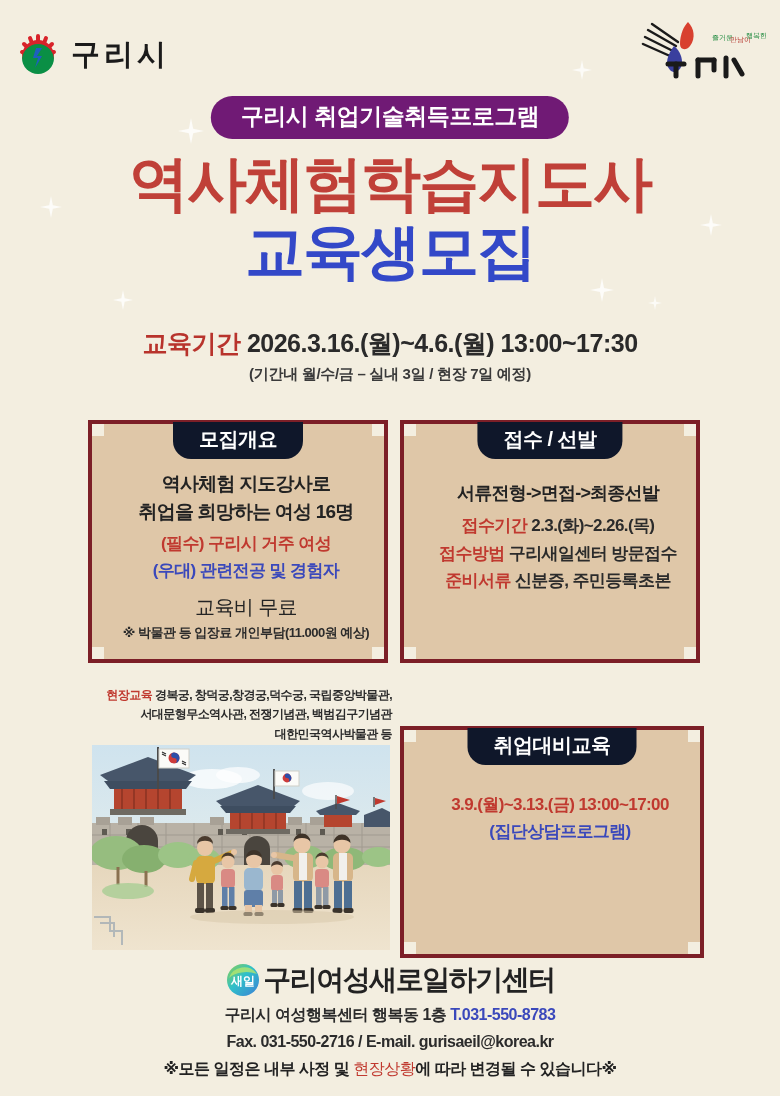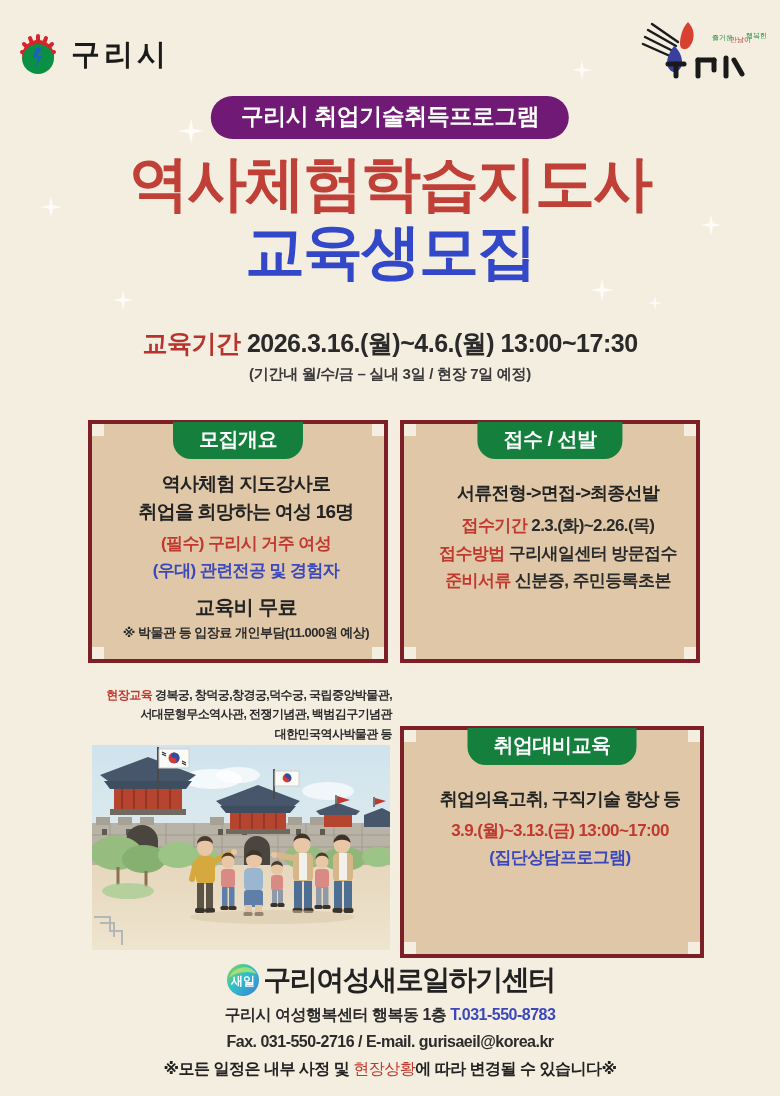--- a/index.html
+++ b/index.html
@@ -157,21 +157,21 @@
   .panel::before { top: -4px; left: -4px; border-right: none; border-bottom: none; }
   .panel::after  { top: -4px; right: -4px; border-left: none; border-bottom: none; }
   .panel > .corner-b { bottom: -4px; left: -4px; border-right: none; border-top: none; }
   .panel > .corner-c { bottom: -4px; right: -4px; border-left: none; border-top: none; }
 
   .panel-header {
     position: absolute;
     top: -2px;
     left: 50%;
     transform: translateX(-50%);
-    background: #15803d;
+    background: #0f172a;
     color: #ffffff;
     border-radius: 0 0 18px 18px;
     padding: 7px 26px 9px 26px;
     font-size: 20px;
     font-weight: 700;
     letter-spacing: -0.5px;
     white-space: nowrap;
     line-height: 1.05;
     z-index: 3;
   }
@@ -209,21 +209,21 @@
     font-size: 17px;
     color: #3a48bb;
     line-height: 1.58;
     font-weight: 600;
     letter-spacing: -0.6px;
     white-space: nowrap;
   }
   .row-dark {
     font-size: 20px;
     color: #232323;
-    font-weight: 700;
+    font-weight: 400;
     line-height: 1.6;
     letter-spacing: -0.6px;
     white-space: nowrap;
   }
   .row-note {
     font-size: 13px;
     color: #2b2b2b;
     font-weight: 600;
     letter-spacing: -0.5px;
     line-height: 1.5;
@@ -660,21 +660,20 @@
       </g>
     </svg>
   </div>
 
   <div class="panel" id="panel-jobprep">
     <span class="corner-b"></span>
       <span class="corner-c"></span>
     <div class="panel-header">취업대비교육</div>
     <div class="panel-body">
       <div class="spacer-10"></div>
-      <div class="row-strong sm">취업의욕고취, 구직기술 향상 등</div>
       <div class="spacer-6"></div>
       <div class="row-red">3.9.(월)~3.13.(금) 13:00~17:00</div>
       <div class="row-blue">(집단상담프로그램)</div>
     </div>
   </div>
 
   <div class="footer">
     <div class="footer-brand">
       <span class="saeil-mark">
         <svg width="36" height="36" viewBox="0 0 36 36">

